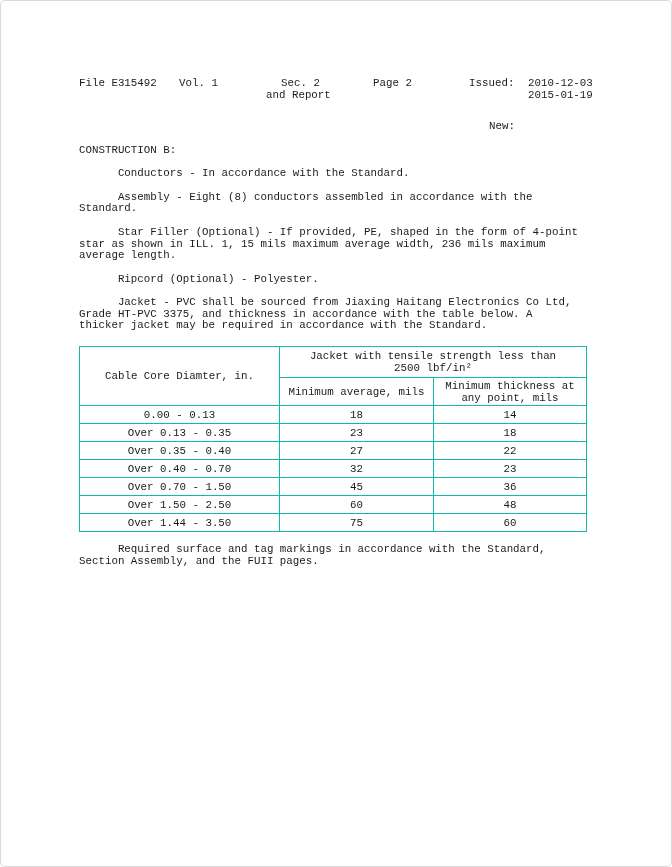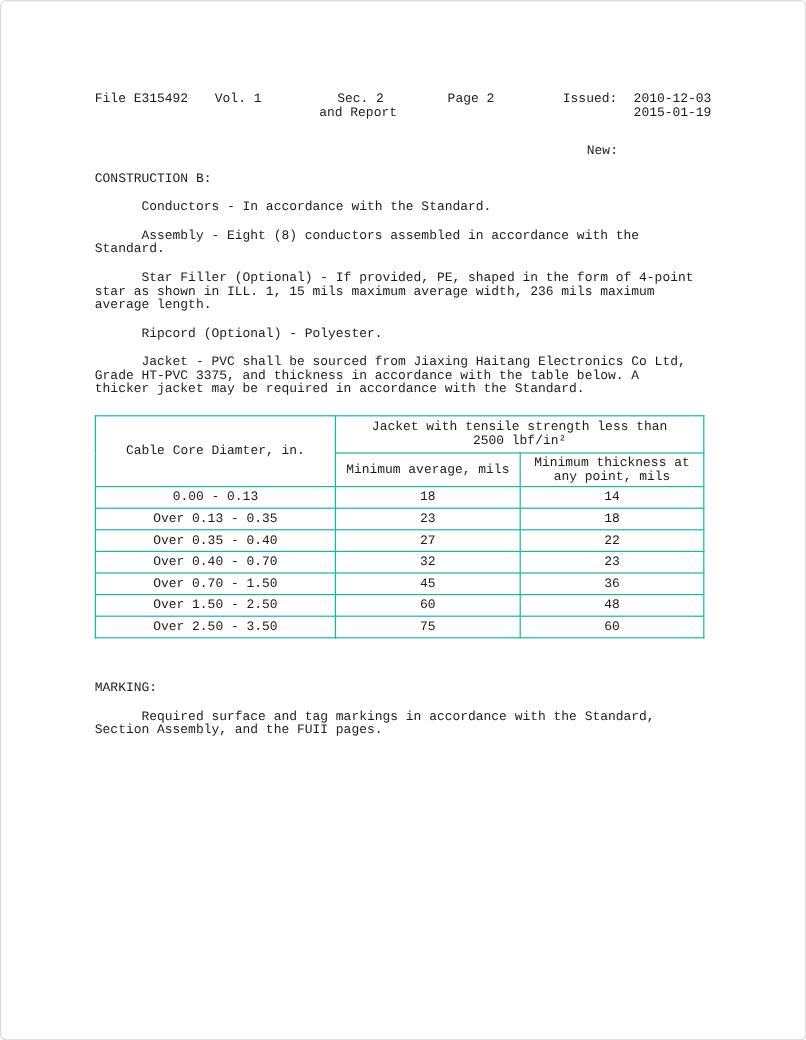--- a/index.html
+++ b/index.html
@@ -149,24 +149,23 @@
         <td>Over 0.70 - 1.50</td>
         <td>45</td>
         <td>36</td>
       </tr>
       <tr class="data-row">
         <td>Over 1.50 - 2.50</td>
         <td>60</td>
         <td>48</td>
       </tr>
       <tr class="data-row">
-        <td>Over 2.50 - 3.50</td>
+        <td>Over 1.44 - 3.50</td>
         <td>75</td>
         <td>60</td>
       </tr>
     </tbody>
   </table>
 
-  <div class="marking-heading">MARKING:</div>
   <div class="para">      Required surface and tag markings in accordance with the Standard,
 Section Assembly, and the FUII pages.</div>
 
 </div>
 
 </body></html>

